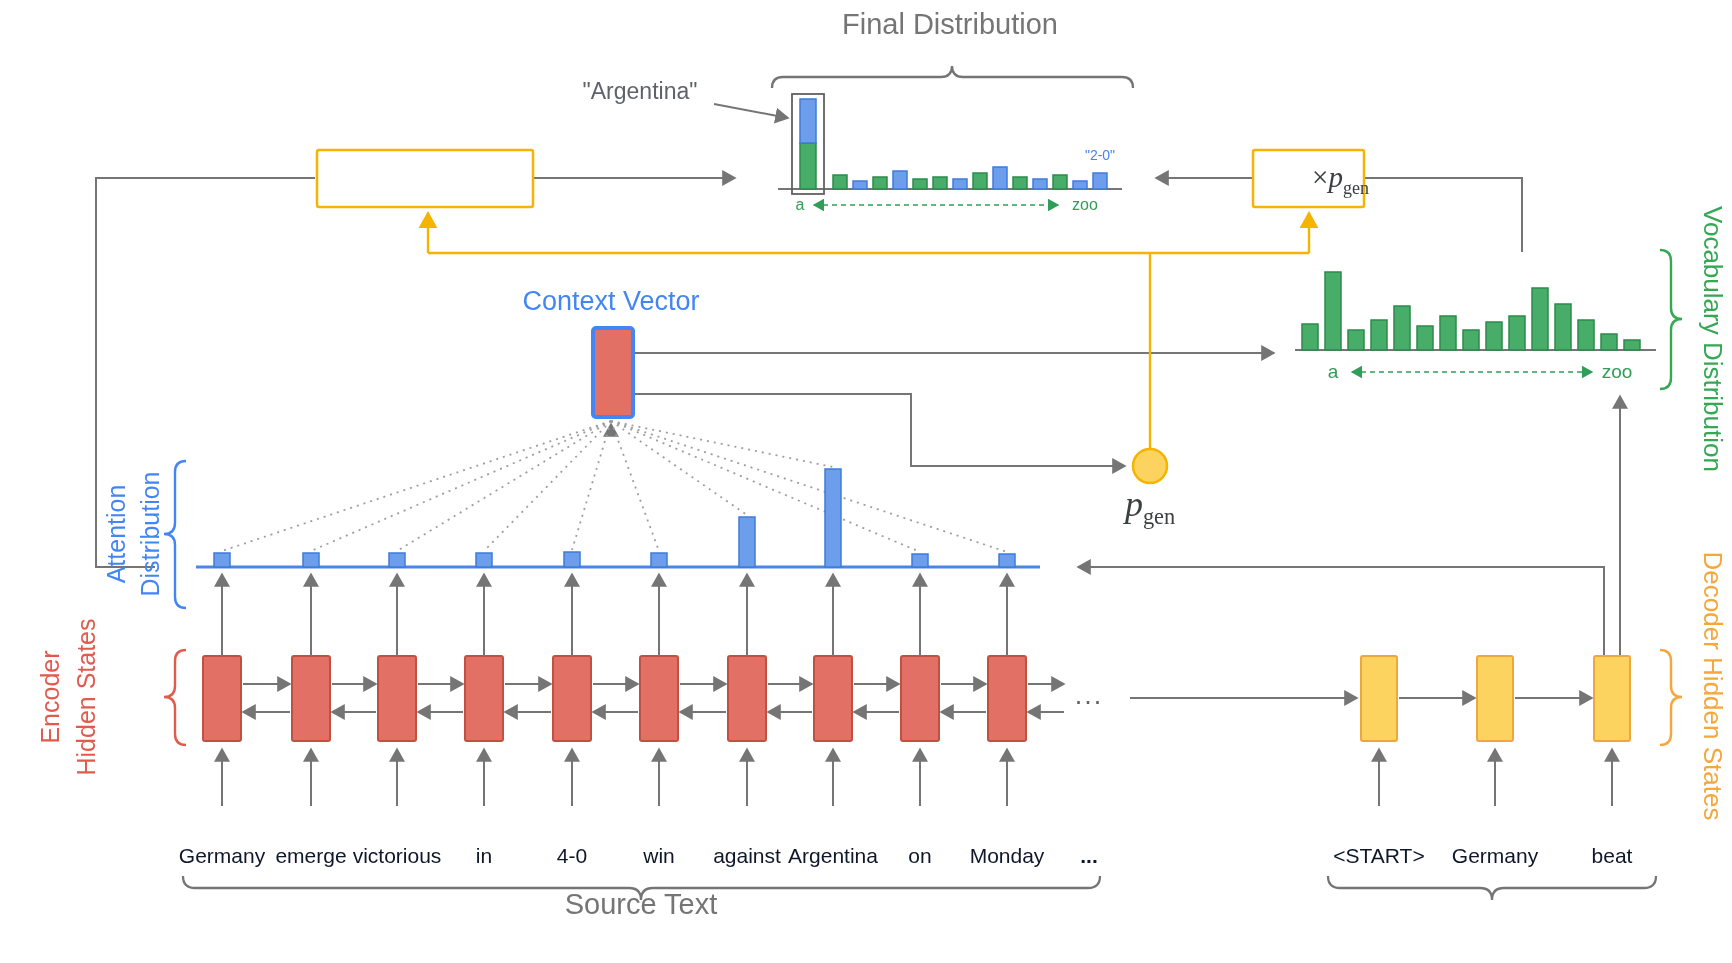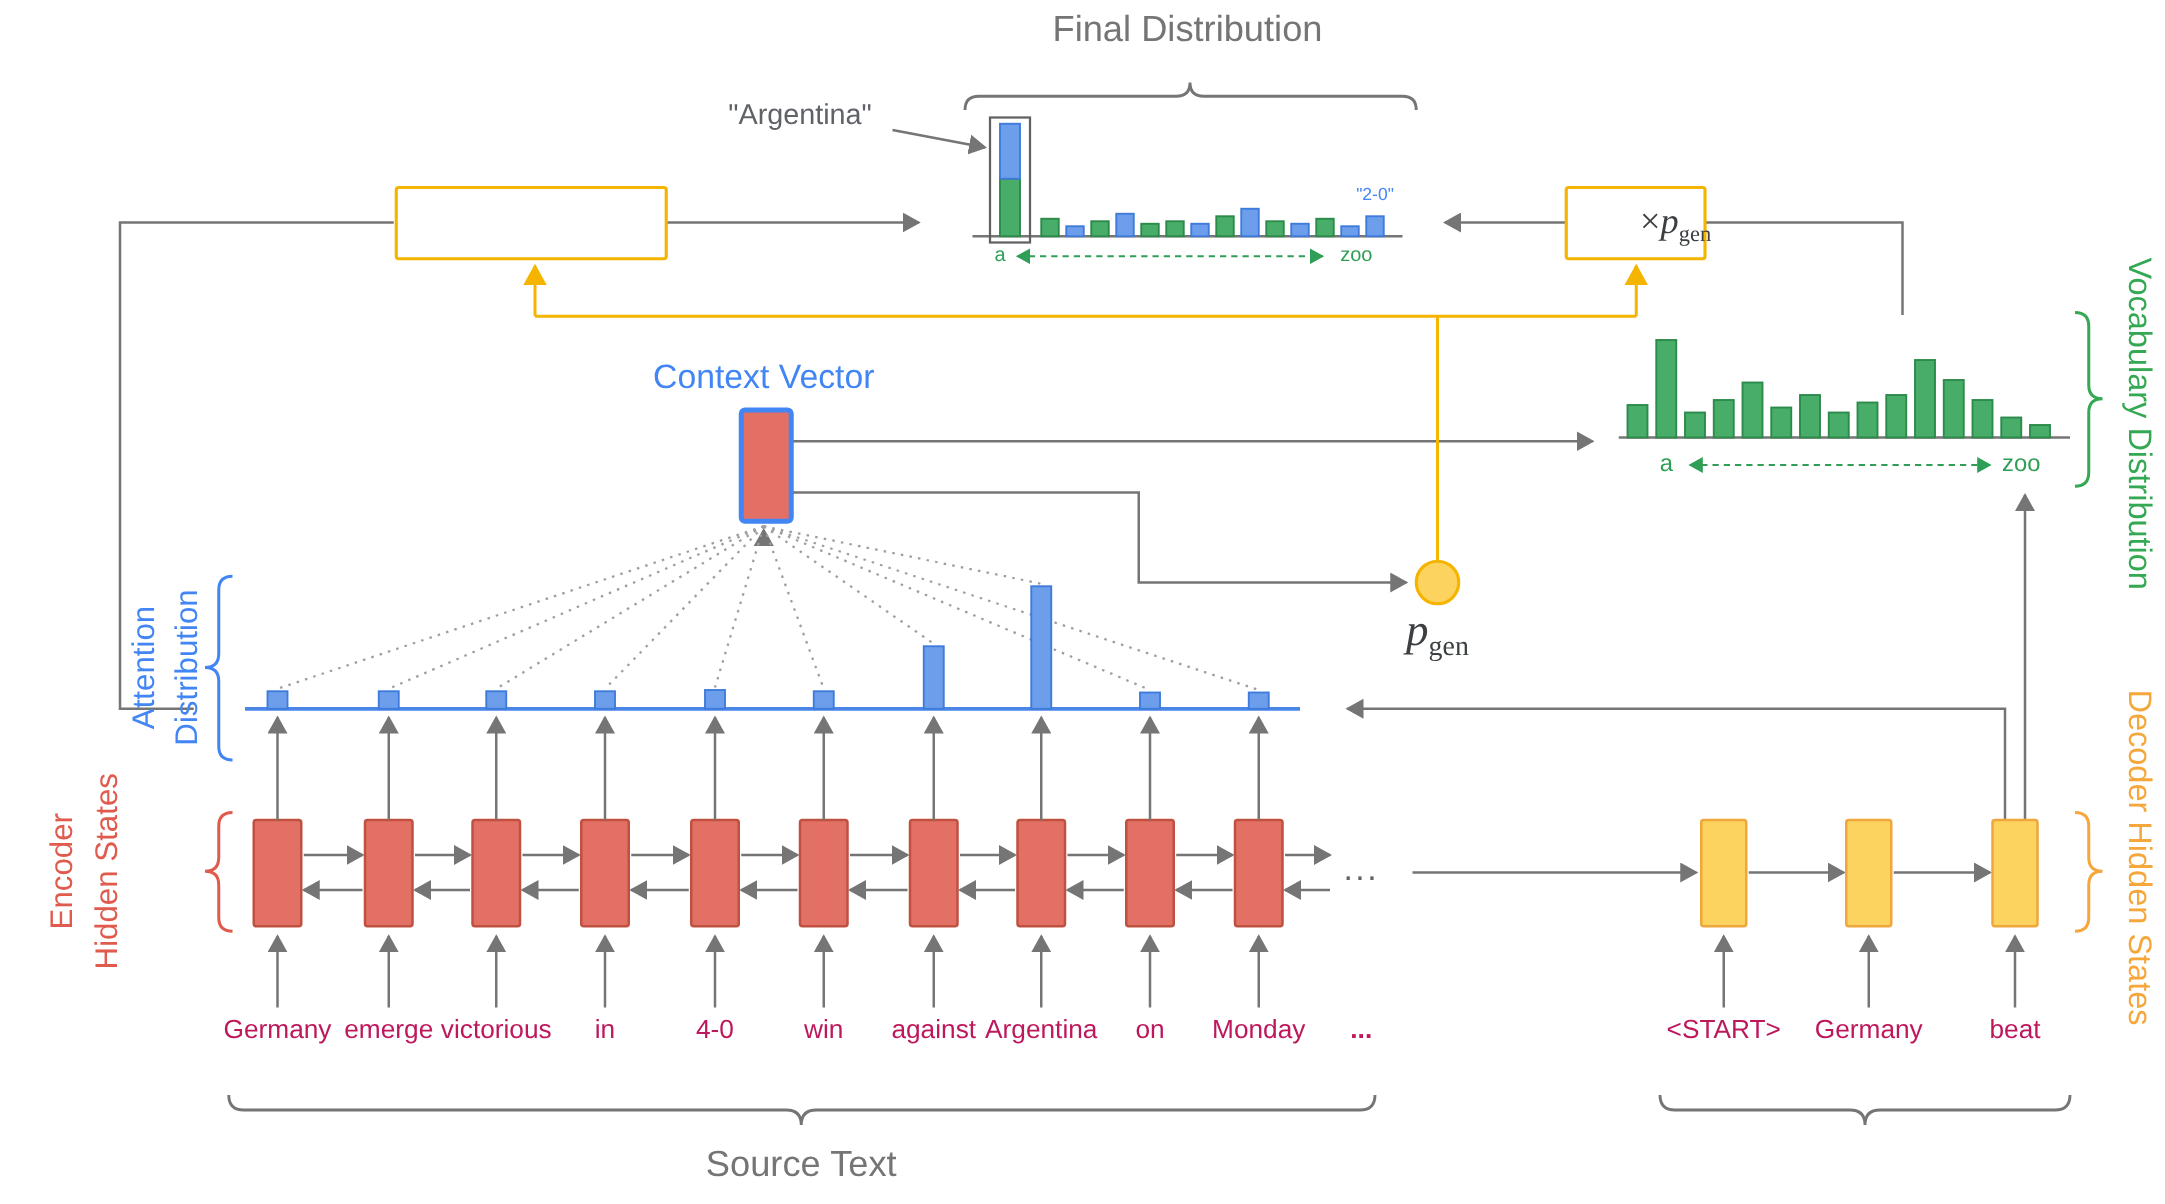--- a/index.html
+++ b/index.html
@@ -2,21 +2,21 @@
 <html><head>
 <meta charset="utf-8">
 <style>
   html,body{margin:0;padding:0;background:#fff;}
   .stage{position:relative;width:1732px;height:961px;background:#ffffff;
          font-family:"Liberation Sans",sans-serif;overflow:hidden;}
   svg{position:absolute;left:0;top:0;}
   .txt{position:absolute;white-space:nowrap;}
   .center{transform:translateX(-50%);}
   .title{font-size:29px;color:#757575;}
-  .word{position:absolute;top:812px;transform:translateX(-50%);font-size:21px;color:#be185d;white-space:nowrap;}
+  .word{position:absolute;top:844px;transform:translateX(-50%);font-size:21px;color:#0f172a;white-space:nowrap;}
   .dots{position:absolute;top:680px;transform:translateX(-50%);font-size:27px;color:#5f6368;letter-spacing:2px;}
   .vlabel{position:absolute;white-space:nowrap;font-size:25px;}
   .rotL{transform:translate(-50%,-50%) rotate(-90deg);}
   .rotR{transform:translate(-50%,-50%) rotate(90deg);}
   .formula{position:absolute;text-align:center;font-family:"Liberation Serif",serif;color:#3c4043;}
   .formula i{font-style:italic;}
   .formula sub{font-size:0.62em;}
   .greenlab{color:#2f9e56;}
   .bluelab{color:#4285f4;}
 </style>
@@ -238,15 +238,15 @@
 <div class="word" style="left:833px">Argentina</div>
 <div class="word" style="left:920px">on</div>
 <div class="word" style="left:1007px">Monday</div>
 <div class="word" style="left:1089px;font-weight:bold;">...</div>
 <div class="dots" style="left:1089px">...</div>
 
 <div class="word" style="left:1379px">&lt;START&gt;</div>
 <div class="word" style="left:1495px">Germany</div>
 <div class="word" style="left:1612px">beat</div>
 
-<div class="txt center title" style="left:641px;top:916px;text-align:center;">Source Text</div>
+<div class="txt center title" style="left:641px;top:888px;text-align:center;">Source Text</div>
 
 </div>
 
 </body></html>

